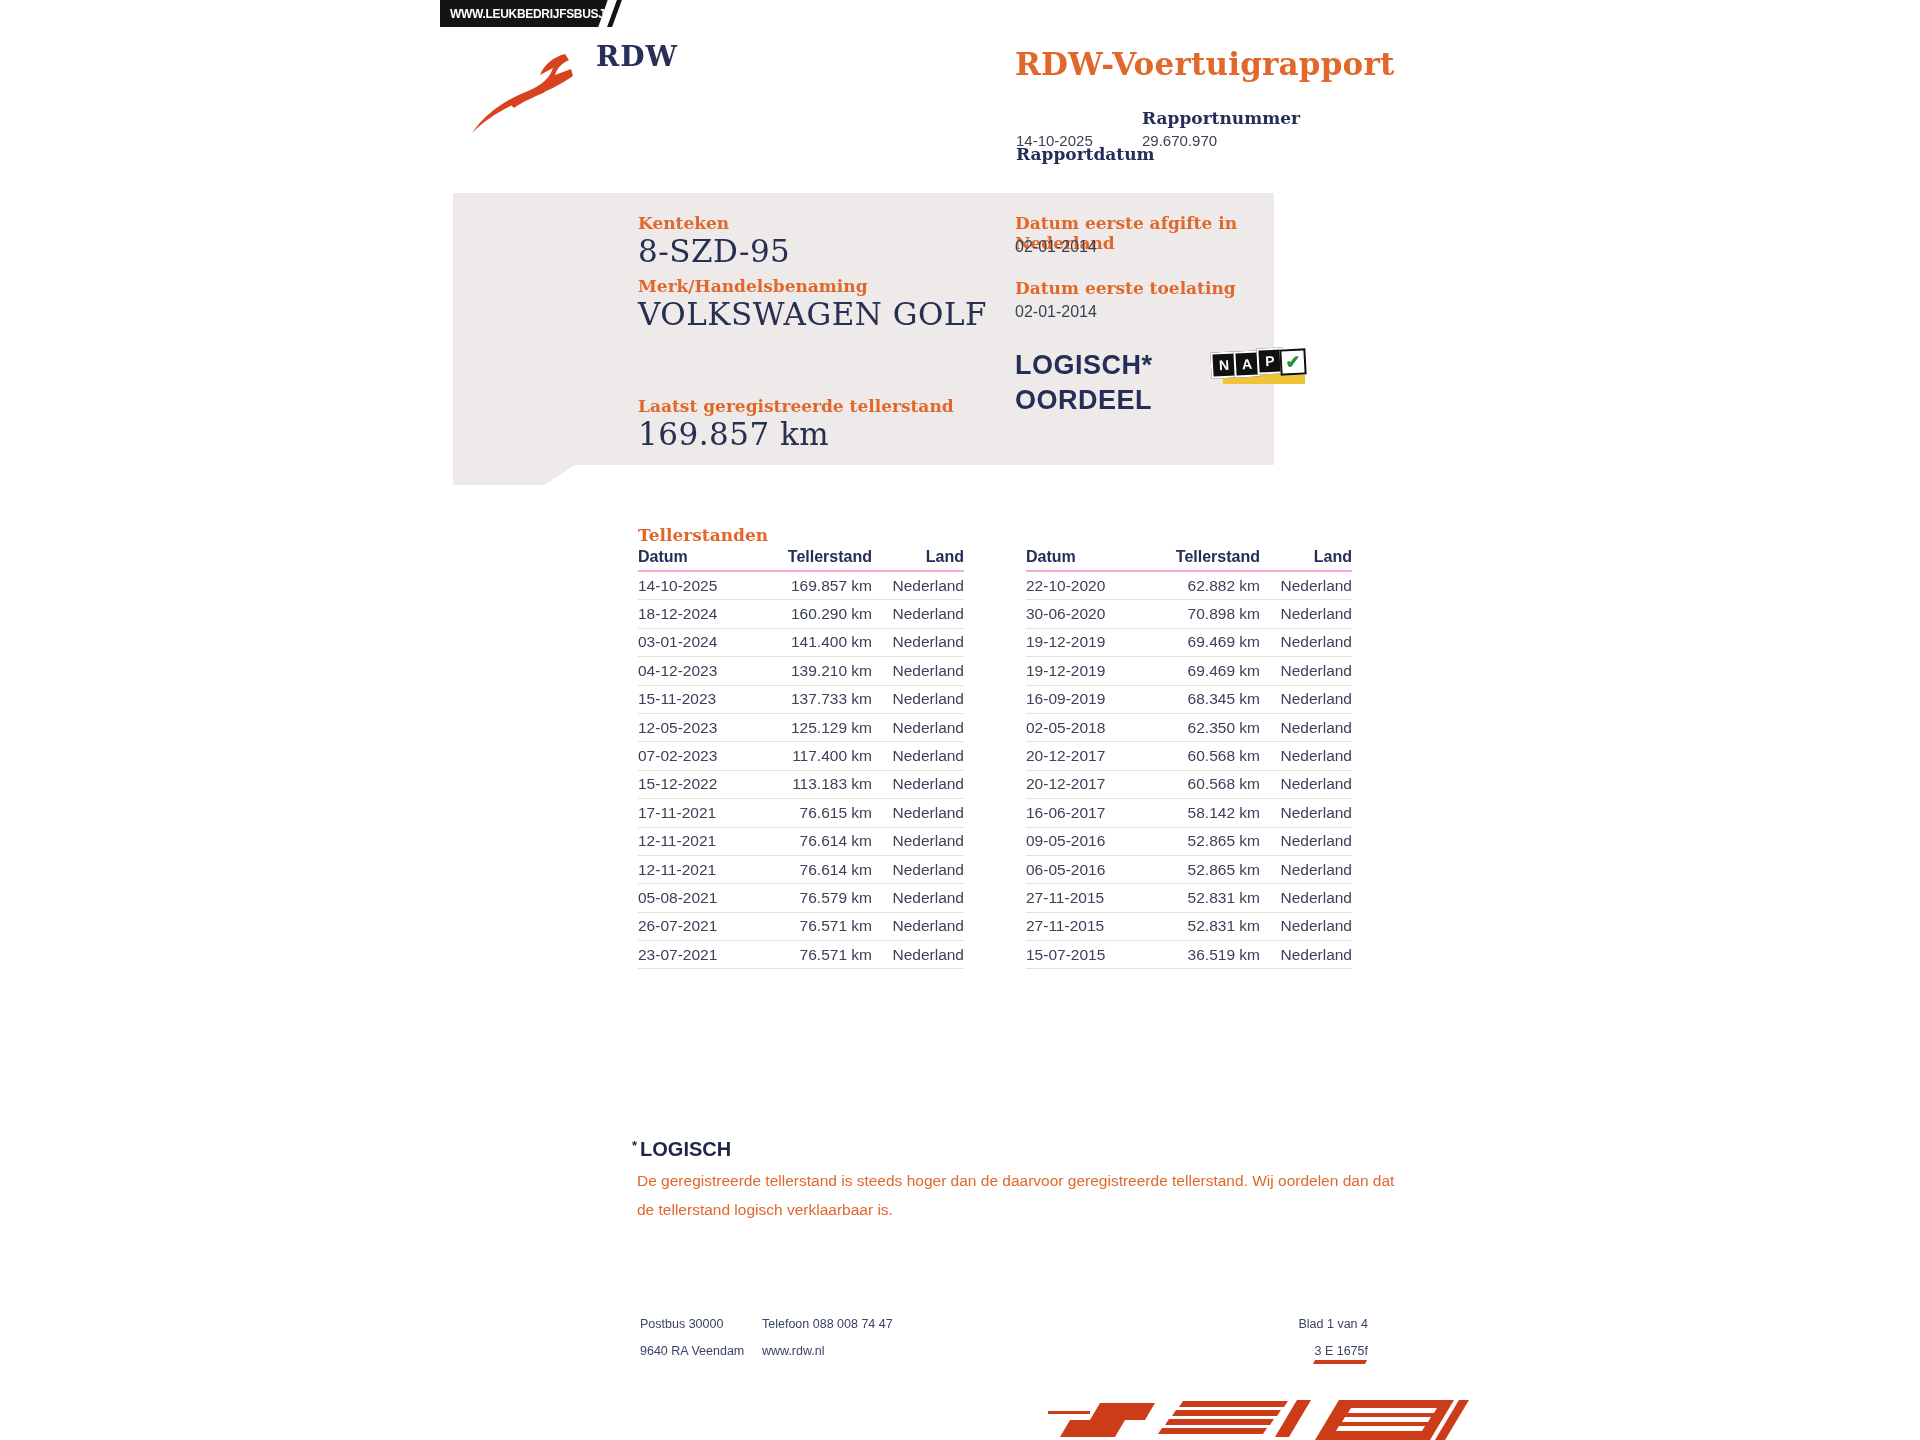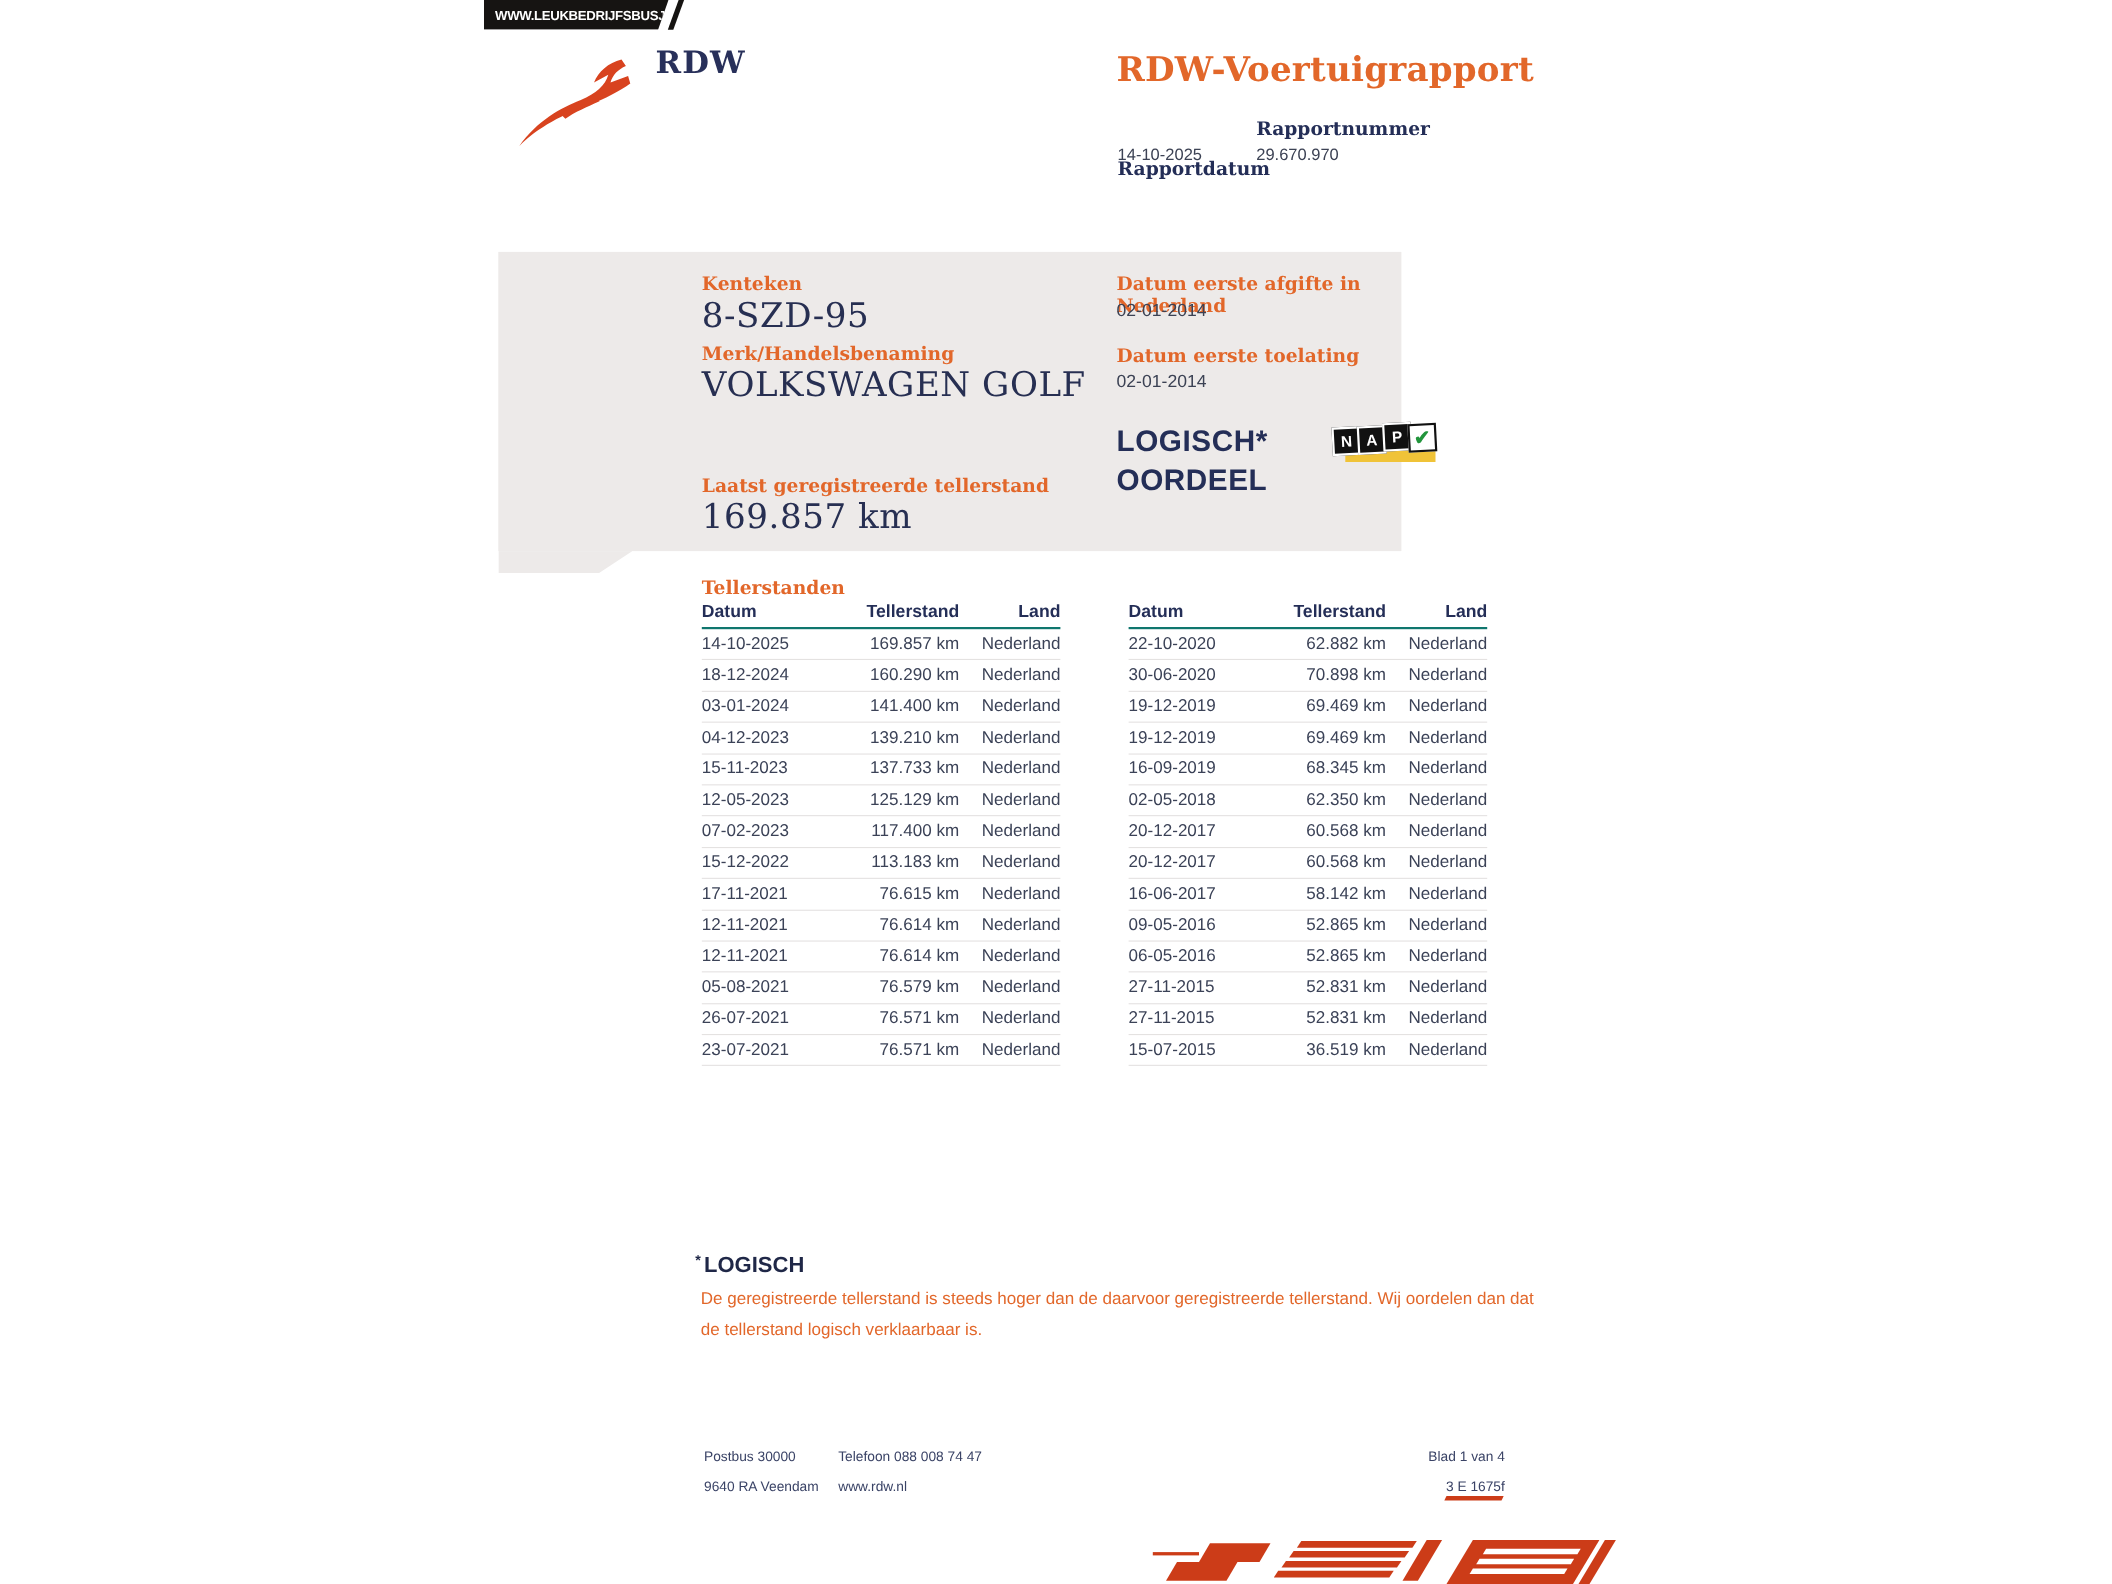--- a/index.html
+++ b/index.html
@@ -24,21 +24,21 @@
   .meta{position:absolute;top:108px;font-family:"DejaVu Serif",serif;font-size:17px;
         font-weight:bold;color:#242e57;}
   .meta-date-label{left:1016px;margin-top:36px;}
   .meta-num-label{left:1142px;}
   .meta-val{position:absolute;top:132px;font-size:15px;color:#3c4254;font-weight:normal;
             font-family:"Liberation Sans",sans-serif;}
   .meta-date-val{left:1016px;}
   .meta-num-val{left:1142px;}
 
   
-  .panel{position:absolute;left:453px;top:193px;width:821px;height:272px;background:#edeae9;margin-top:36px;}
+  .panel{position:absolute;left:453px;top:193px;width:821px;height:272px;background:#edeae9;}
   .panel::after{content:"";position:absolute;left:0;top:272px;width:122px;height:20px;
                 background:#edeae9;clip-path:polygon(0 0,100% 0,75% 100%,0 100%);}
   .olabel{position:absolute;font-family:"DejaVu Serif",serif;font-weight:bold;
           font-size:17px;color:#e2672a;}
   .bigval{position:absolute;font-family:"DejaVu Serif",serif;font-size:31px;
           color:#272f52;letter-spacing:.5px;text-align:center;}
   .smallval{position:absolute;font-size:16px;color:#3c4254;}
   .oordeel{position:absolute;left:562px;font-size:27px;font-weight:bold;color:#242e57;
            letter-spacing:.5px;font-family:"Liberation Sans",sans-serif;}
 
@@ -55,21 +55,21 @@
              border:2px solid #111111;display:flex;align-items:center;justify-content:center;
              color:#22953c;font-size:18px;font-weight:bold;transform:rotate(-3deg);}
 
   
   .tbl-title{position:absolute;left:638px;top:525px;font-family:"DejaVu Serif",serif;
              font-weight:bold;font-size:17px;color:#e2672a;}
   .mtable{position:absolute;top:548px;width:326px;font-size:15.5px;color:#3b4257;}
   .mtable.left{left:638px;}
   .mtable.right{left:1026px;}
   .t-head{display:grid;grid-template-columns:118px 1fr 92px;font-weight:bold;color:#242e57;
-          font-size:16px;padding-bottom:4px;border-bottom:2px solid #0f766e;}
+          font-size:16px;padding-bottom:4px;border-bottom:2px solid #f9a8d4;}
   .t-head .c2{text-align:right;}
   .t-head .c3{text-align:right;}
   .t-row{display:grid;grid-template-columns:118px 1fr 92px;align-items:center;height:27.4px;
          border-bottom:1px solid #e4e2e1;}
   .t-row .c2{text-align:right;}
   .t-row .c3{text-align:right;}
 
   
   .note-title{position:absolute;left:632px;top:1138px;color:#1f2747;
               font-size:20px;font-weight:bold;}

